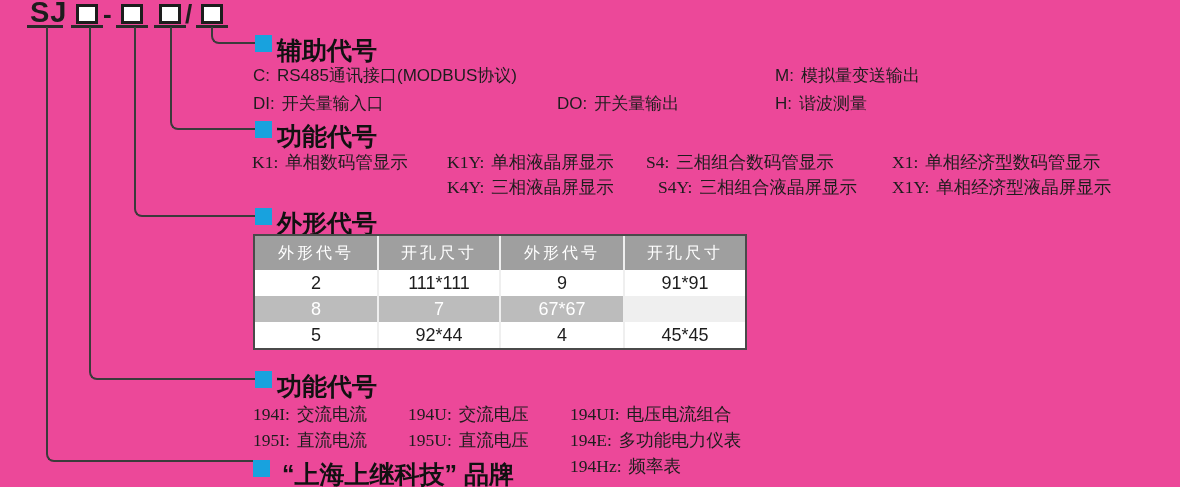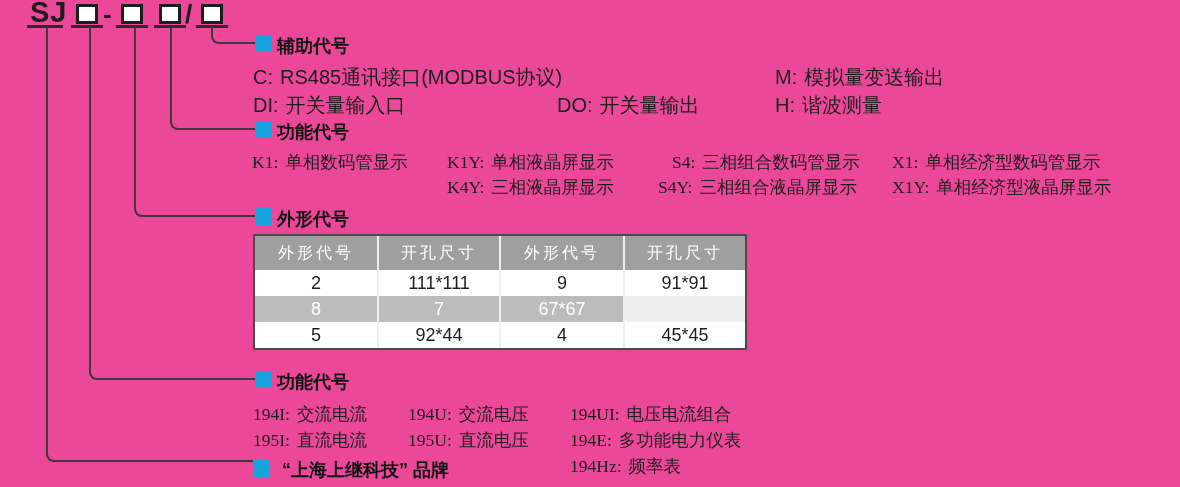--- a/index.html
+++ b/index.html
@@ -18,23 +18,23 @@
   .sep { position:absolute; top:-1px; font-size:26px; font-weight:bold; }
   .underline { position:absolute; top:25px; height:3px; background:#2a2a2a; }
 
   
   .conn {
     position:absolute; border-left:2px solid #3b3b3b; border-bottom:2px solid #3b3b3b;
     border-bottom-left-radius:8px;
   }
 
   .bluesq { position:absolute; width:17px; height:17px; background:#18a2de; }
-  .sec-title { position:absolute; font-size:18px; font-weight:bold; white-space:nowrap; color:#111; }
+  .sec-title { position:absolute; font-size:25px; font-weight:bold; white-space:nowrap; color:#111; }
 
-  .item { position:absolute; font-size:20px; white-space:nowrap; color:#1d1d1d; }
+  .item { position:absolute; font-size:17px; white-space:nowrap; color:#1d1d1d; }
   .item .code { margin-right:7px; }
   .item.serif { font-size:17.5px; }
 
   
   .shape-table {
     position:absolute; left:253px; top:234px; width:494px;
     border:2px solid #4a4a4a; background:#efefef;
   }
   .t-row { display:grid; grid-template-columns:122px 120px 122px 120px; column-gap:2px; }
   .t-row .cell { text-align:center; overflow:hidden; white-space:nowrap; }
@@ -77,21 +77,21 @@
   <span class="item sans" style="left:253px;top:92px"><span class="code">DI:</span><span>开关量输入口</span></span>
   <span class="item sans" style="left:775px;top:64px"><span class="code">M:</span><span>模拟量变送输出</span></span>
   <span class="item sans" style="left:557px;top:92px"><span class="code">DO:</span><span>开关量输出</span></span>
   <span class="item sans" style="left:775px;top:92px"><span class="code">H:</span><span>谐波测量</span></span>
 
   <div class="bluesq" style="left:255px;top:121px"></div>
   <div class="sec-title" style="left:277px;top:120px">功能代号</div>
 
   <span class="item serif" style="left:252px;top:150px"><span class="code">K1:</span><span>单相数码管显示</span></span>
   <span class="item serif" style="left:447px;top:150px"><span class="code">K1Y:</span><span>单相液晶屏显示</span></span>
-  <span class="item serif" style="left:672px;top:150px"><span class="code">S4:</span><span>三相组合数码管显示</span></span>
+  <span class="item serif" style="left:646px;top:150px"><span class="code">S4:</span><span>三相组合数码管显示</span></span>
   <span class="item serif" style="left:892px;top:150px"><span class="code">X1:</span><span>单相经济型数码管显示</span></span>
   <span class="item serif" style="left:447px;top:175px"><span class="code">K4Y:</span><span>三相液晶屏显示</span></span>
   <span class="item serif" style="left:658px;top:175px"><span class="code">S4Y:</span><span>三相组合液晶屏显示</span></span>
   <span class="item serif" style="left:892px;top:175px"><span class="code">X1Y:</span><span>单相经济型液晶屏显示</span></span>
 
   <div class="bluesq" style="left:255px;top:208px"></div>
   <div class="sec-title" style="left:277px;top:207px">外形代号</div>
 
   <div class="shape-table">
     <div class="t-row t-head">

